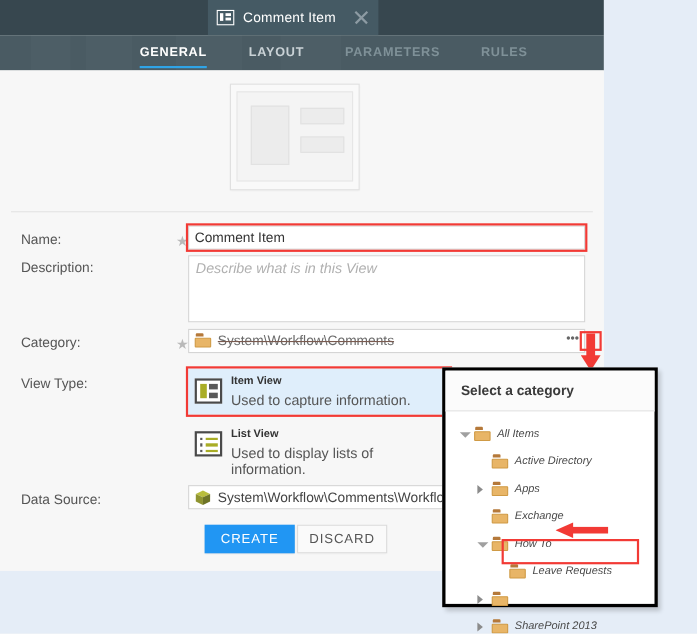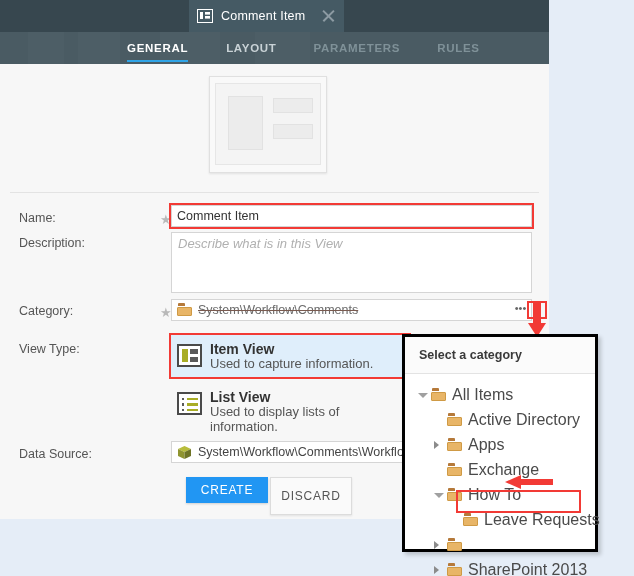--- a/index.html
+++ b/index.html
@@ -327,21 +327,21 @@
     position: absolute;
     left: 6px; top: 9px;
     width: 25px; height: 23px;
     border: 2px solid #4a4a4a;
     box-sizing: border-box;
     background: #ffffff;
   }
   .vt-title {
     position: absolute;
     left: 39px; top: 6px;
-    font-size: 14px;
+    font-size: 10px;
     font-weight: bold;
     color: #333;
   }
   .vt-desc {
     position: absolute;
     left: 39px; top: 21px;
     font-size: 13px;
     color: #555;
   }
   
@@ -414,21 +414,21 @@
     letter-spacing: .8px;
     display: flex;
     align-items: center;
     justify-content: center;
     cursor: pointer;
     box-shadow: 0 1px 2px rgba(0,0,0,.16);
   }
   #btn-discard {
     position: absolute;
     left: 270px; top: 283px;
-    width: 82px; height: 38px;
+    width: 82px; height: 26px;
     background: #fafafa;
     border: 1px solid #dcdcdc;
     box-sizing: border-box;
     color: #555;
     font-size: 12px;
     letter-spacing: .8px;
     display: flex;
     align-items: center;
     justify-content: center;
     cursor: pointer;
@@ -494,23 +494,24 @@
     border-left: 5px solid transparent;
     border-right: 5px solid transparent;
     top: 11px;
   }
   .tree-node .nfolder {
     position: absolute;
     top: 6px;
   }
   .tree-node .nlabel {
     position: absolute;
-    font-size: 16px;
+    font-size: 10px;
     color: #4a4a4a;
     white-space: nowrap;
+    font-style: italic;
   }
   
   .d0 .twisty { left: 13px; }
   .d0 .nfolder { left: 26px; }
   .d0 .nlabel  { left: 47px; }
   .d1 .twisty { left: 29px; }
   .d1 .nfolder { left: 42px; }
   .d1 .nlabel  { left: 63px; }
   .d2 .nfolder { left: 58px; }
   .d2 .nlabel  { left: 79px; }

